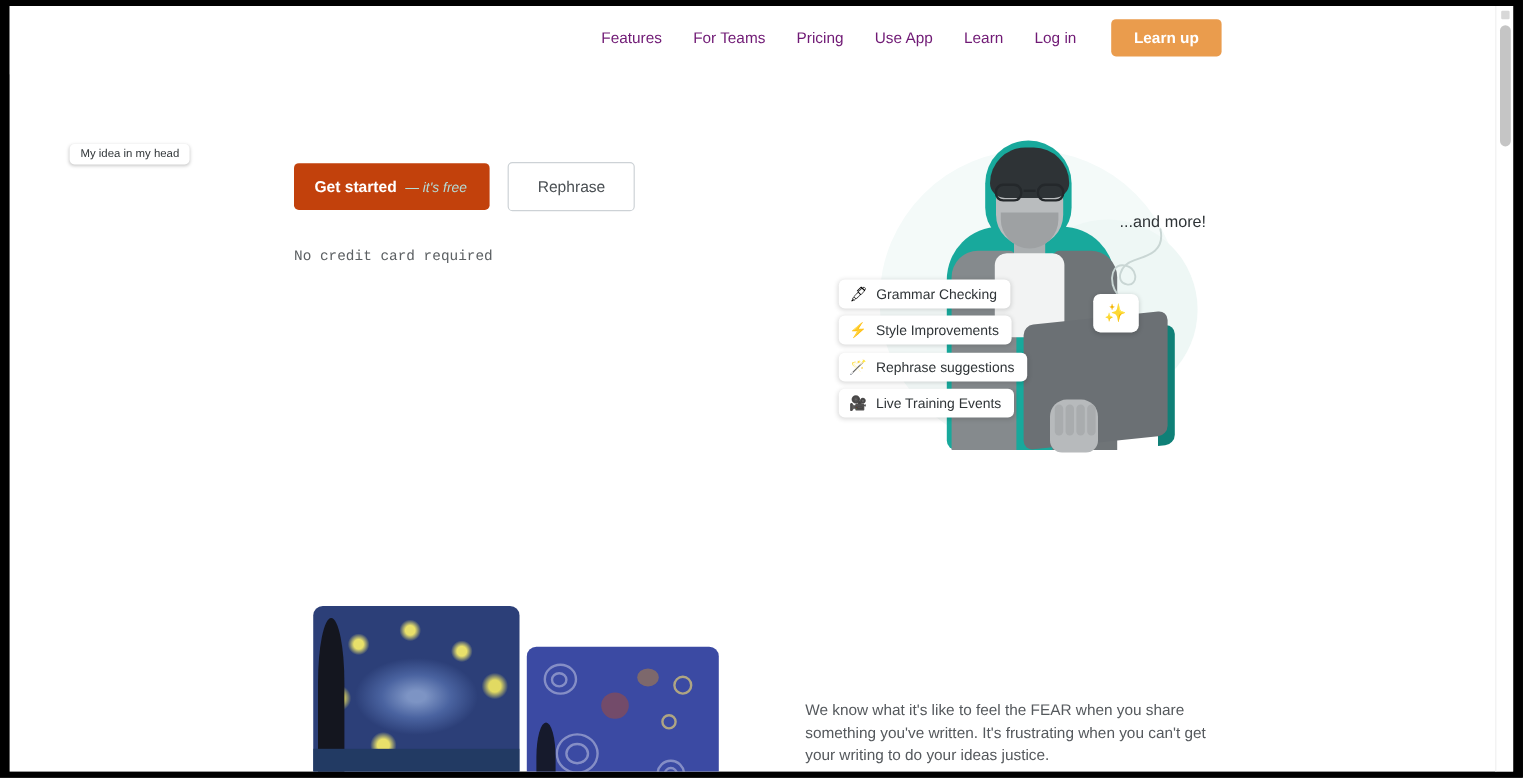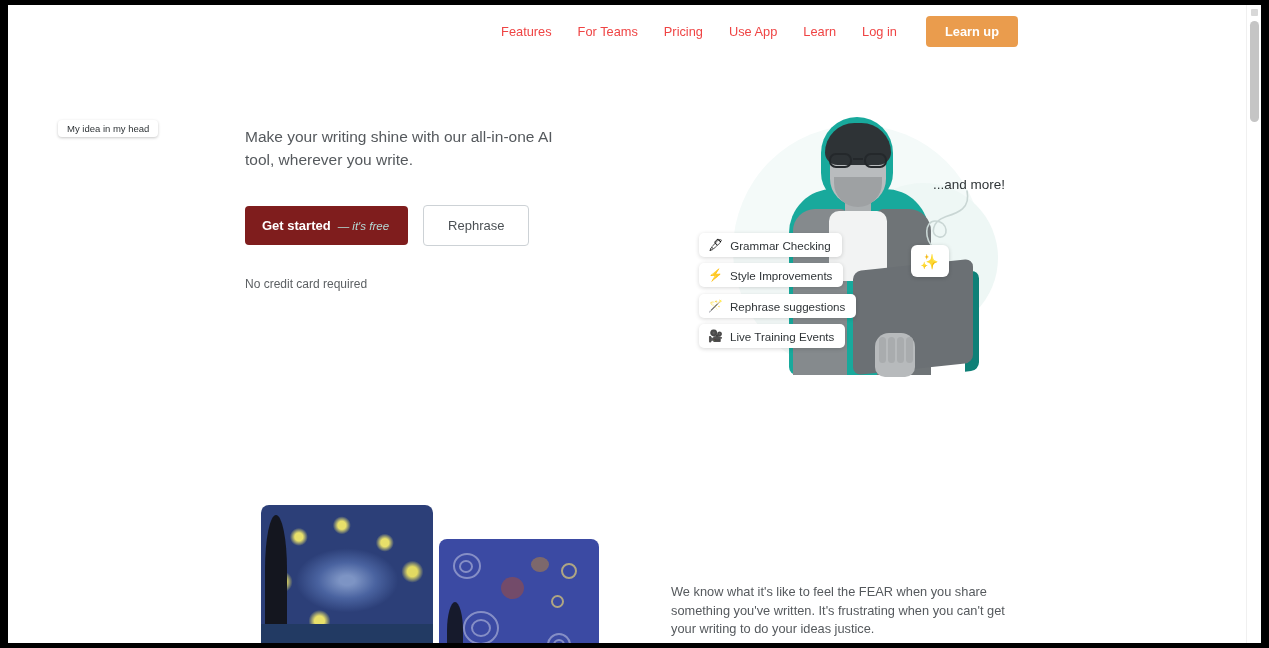--- a/index.html
+++ b/index.html
@@ -102,21 +102,21 @@
   #nav {
     position: absolute;
     right: 228px;
     top: 11px;
     display: flex;
     align-items: center;
     gap: 0px;
   }
   .nav-link {
     font-size: 12.8px;
-    color: #ef4444;
+    color: #701a75;
     padding: 6px 13px;
     cursor: pointer;
     white-space: nowrap;
   }
   #signup-btn {
     margin-left: 16px;
     background: #ea9c4d;
     color: #ffffff;
     font-size: 12.8px;
     font-weight: bold;
@@ -149,21 +149,21 @@
     color: #55595d;
     width: 325px;
   }
   #cta-row {
     margin-top: 34px;
     display: flex;
     align-items: center;
     gap: 15px;
   }
   #get-started-btn {
-    background: #7f1d1d;
+    background: #c2410c;
     border: none;
     border-radius: 4px;
     padding: 12px 19px 12px 17px;
     cursor: pointer;
     display: flex;
     align-items: baseline;
     gap: 7px;
     font-family: "Liberation Sans", sans-serif;
     justify-content: space-between;
   }
@@ -184,20 +184,21 @@
     padding: 12px 24px;
     color: #4b5054;
     font-size: 13px;
     cursor: pointer;
     font-family: "Liberation Sans", sans-serif;
   }
   #no-card-note {
     margin-top: 31px;
     font-size: 12px;
     color: #5c6063;
+    font-family: Liberation Mono, monospace;
   }
 
   
   #hero-art {
     position: absolute;
     left: 655px;
     top: 100px;
     width: 370px;
     height: 300px;
   }
@@ -517,21 +518,20 @@
           <div class="nav-link">For Teams</div>
           <div class="nav-link">Pricing</div>
           <div class="nav-link">Use App</div>
           <div class="nav-link">Learn</div>
           <div class="nav-link">Log in</div>
           <button id="signup-btn">Learn up</button>
         </div>
       </div>
 
       <div id="hero-copy">
-        <p id="subheadline">Make your writing shine with our all-in-one AI tool, wherever you write.</p>
 
         <div id="cta-row">
           <button id="get-started-btn">
             <span id="get-started-label">Get started</span>
             <span id="get-started-sub">— it's free</span>
           </button>
           <button id="purchase-btn">Rephrase</button>
         </div>
 
         <div id="no-card-note">No credit card required</div>

